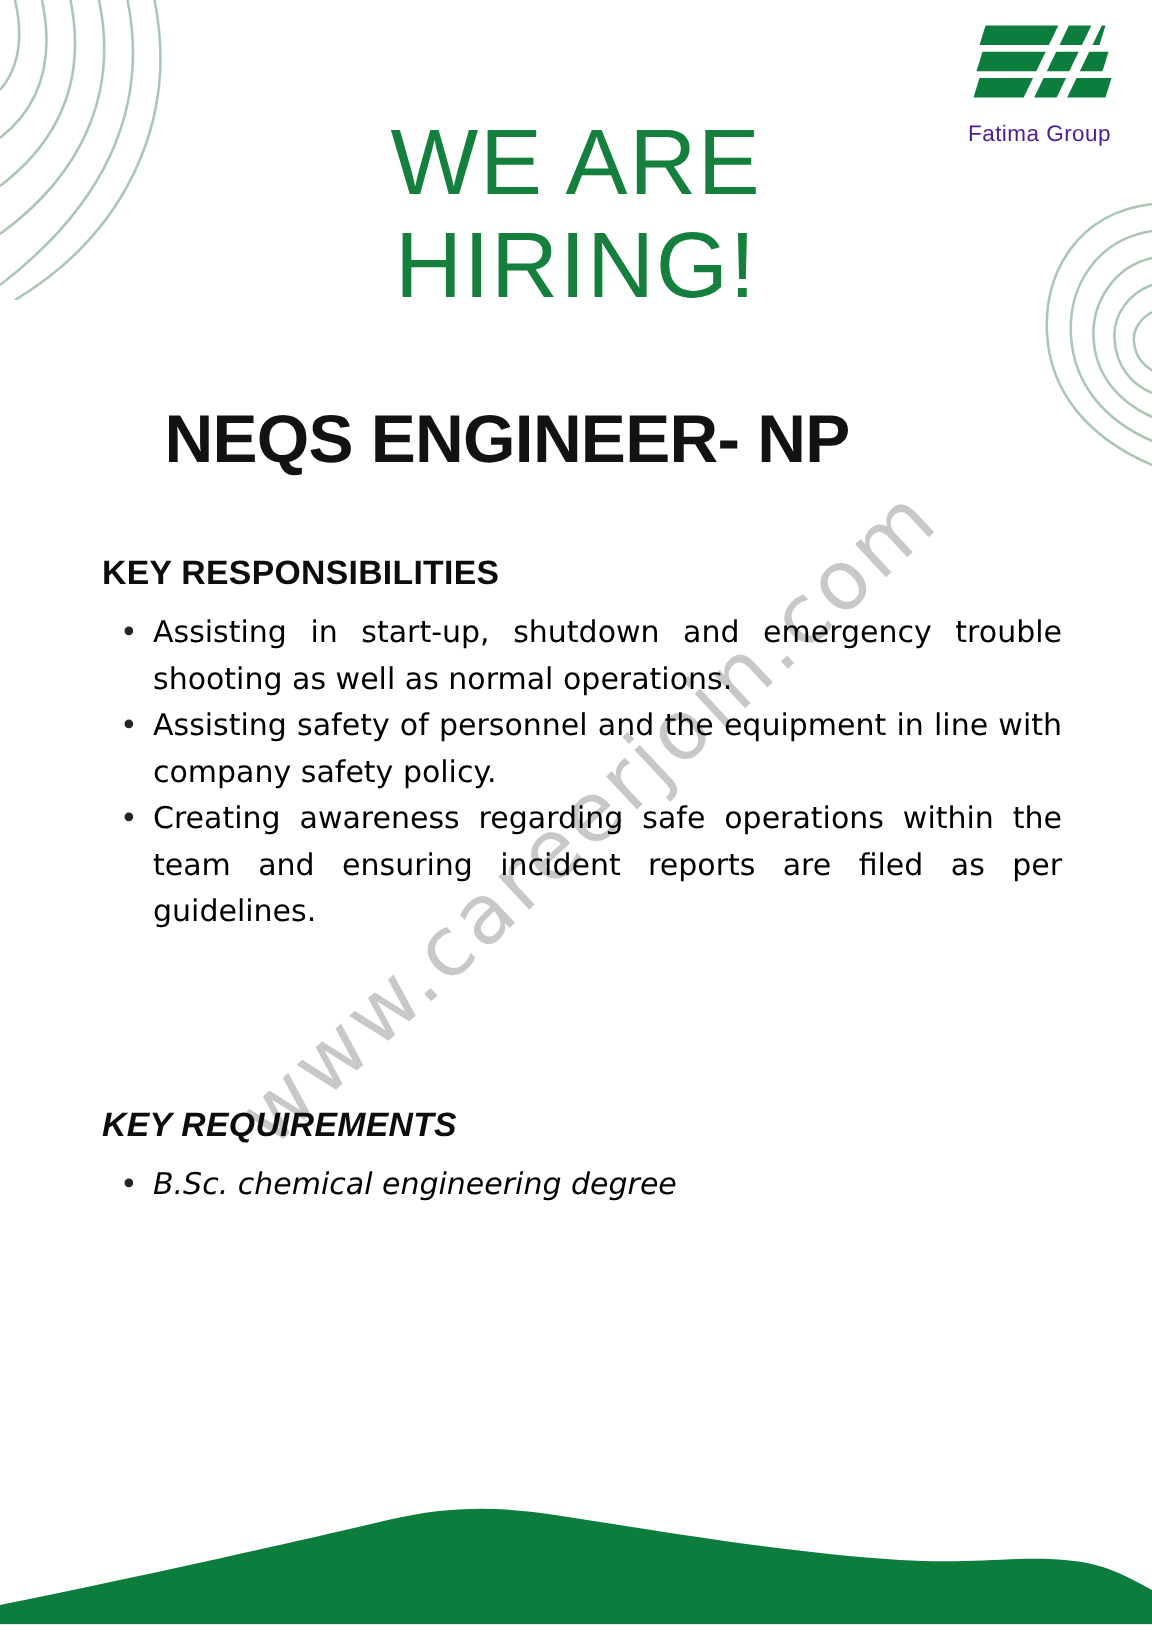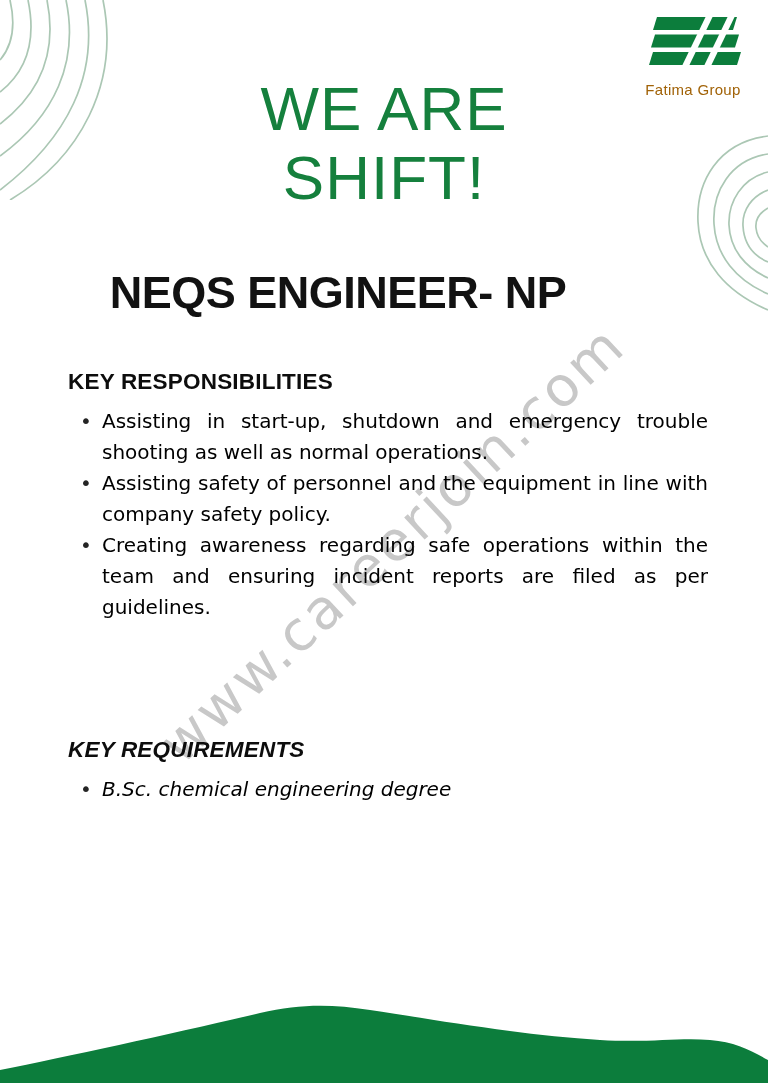--- a/index.html
+++ b/index.html
@@ -22,21 +22,21 @@
   .sage-stroke { stroke:var(--sage); fill:none; stroke-width:1.7; }
   .green-fill { fill:var(--brand-green); }
 
   .logo {
     position:absolute; top:16px; right:12px; width:126px;
     text-align:center;
   }
   .logo-wordmark {
     margin-top:5px;
     font-size:15px;
-    color:#a16207;
+    color:#4c1d95;
     font-family:"Liberation Sans", sans-serif;
     letter-spacing:0.3px;
   }
 
   .hiring-title {
     position:absolute; top:74px; left:0; right:0;
     text-align:center;
     font-family:"Liberation Sans", sans-serif;
     font-weight:400;
     font-size:62px;
@@ -132,21 +132,21 @@
       </g>
       <g fill="#ffffff">
         <path d="M36,52 L62,-2 L69,-2 L43,52 Z"></path>
         <path d="M58,52 L84,-2 L91,-2 L65,52 Z"></path>
       </g>
     </svg>
     <div class="logo-wordmark">Fatima Group</div>
   </div>
 
   <h1 class="hiring-title"><span>WE ARE</span><br>
-    <span>SHIFT!</span>
+    <span>HIRING!</span>
   </h1>
 
   <h2 class="job-title">NEQS ENGINEER- NP</h2>
 
   <section class="section section-responsibilities">
     <h3>KEY RESPONSIBILITIES</h3>
     <ul class="bullet-list">
       <li>Assisting in start-up, shutdown and emergency trouble shooting as well as normal operations.</li>
       <li>Assisting safety of personnel and the equipment in line with company safety policy.</li>
       <li>Creating awareness regarding safe operations within the team and ensuring incident reports are filed as per guidelines.</li>

